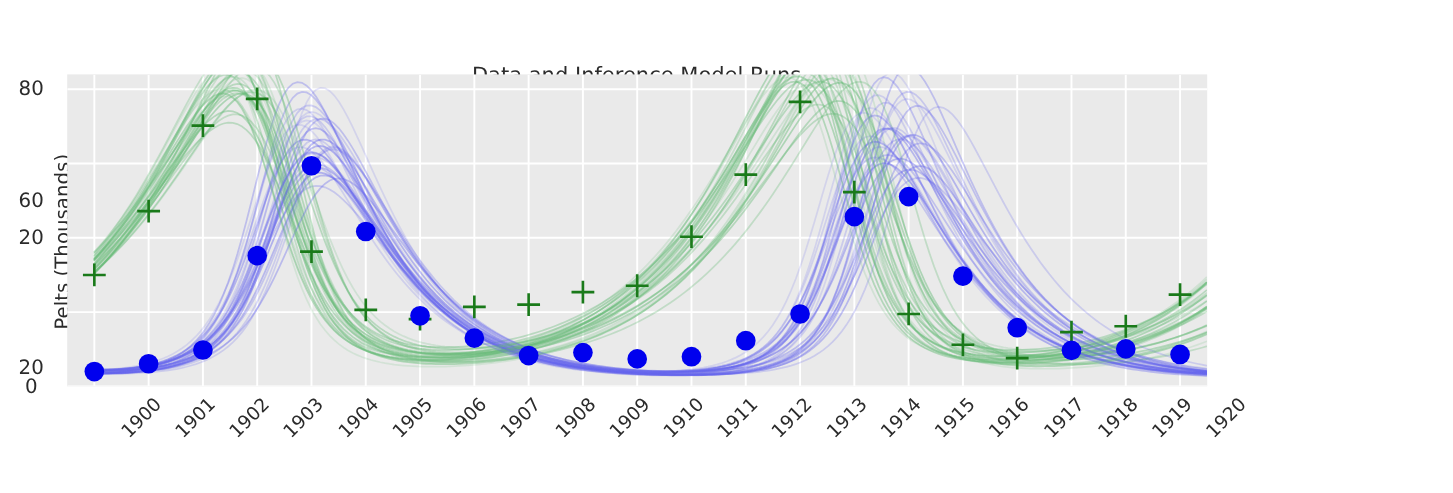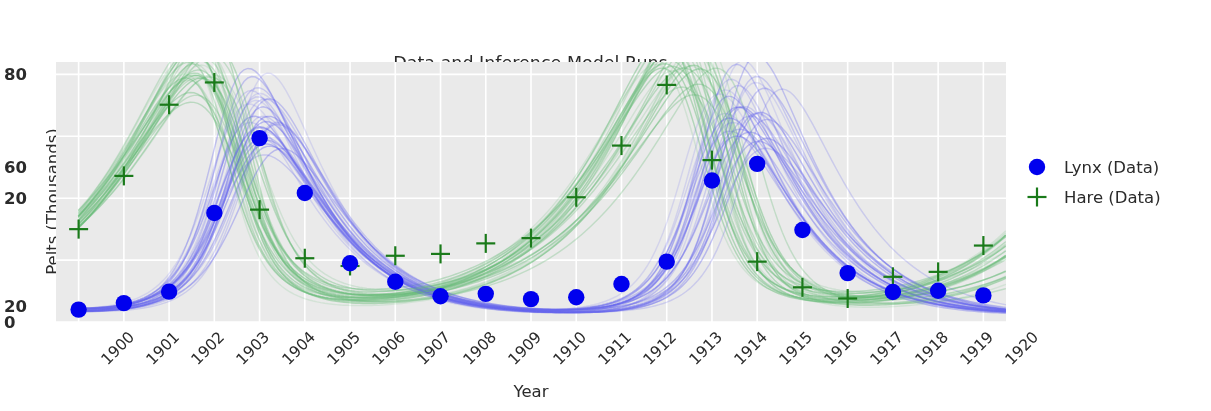--- a/index.html
+++ b/index.html
@@ -37,25 +37,24 @@
   #grid-svg, #data-svg {
     position: absolute; left: 0; top: 0;
     width: 950px; height: 260px;
     display: block;
   }
   
   .ytick {
     position: absolute;
     right: 1163px;
     width: 44px;
-    text-align: left;
+    text-align: center;
     font-size: 16.5px;
     color: #2b2b2b;
     transform: translateY(-50%);
-    font-weight: bold;
   }
   #ylabel {
     position: absolute;
     left: -63px;
     top: 192px;
     width: 230px;
     text-align: center;
     font-size: 16.5px;
     color: #2b2b2b;
     transform: rotate(-90deg);
@@ -336,35 +335,15 @@
       <div class="xtick" style="left: 628.476px;">1912</div>
       <div class="xtick" style="left: 673.714px;">1913</div>
       <div class="xtick" style="left: 718.952px;">1914</div>
       <div class="xtick" style="left: 764.19px;">1915</div>
       <div class="xtick" style="left: 809.429px;">1916</div>
       <div class="xtick" style="left: 854.667px;">1917</div>
       <div class="xtick" style="left: 899.905px;">1918</div>
       <div class="xtick" style="left: 945.143px;">1919</div>
       <div class="xtick" style="left: 990.381px;">1920</div>
     </div>
-  <div id="xlabel">Year</div>
-
-  <div id="legend">
-      <div class="legend-row">
-        <div class="legend-marker">
-          <svg width="30" height="26" viewBox="0 0 30 26">
-            <circle cx="15" cy="13" r="8.2" fill="#0000ee"></circle>
-          </svg>
-        </div>
-        <div class="legend-label">Lynx (Data)</div>
-      </div>
-      <div class="legend-row">
-        <div class="legend-marker">
-          <svg width="30" height="26" viewBox="0 0 30 26">
-            <line x1="5.5" x2="24.5" y1="13" y2="13" stroke="#1a7a1a" stroke-width="2.2"></line>
-            <line x1="15" x2="15" y1="3.5" y2="22.5" stroke="#1a7a1a" stroke-width="2.2"></line>
-          </svg>
-        </div>
-        <div class="legend-label">Hare (Data)</div>
-      </div>
-    </div>
+
 
 </div>
 
 </body></html>

